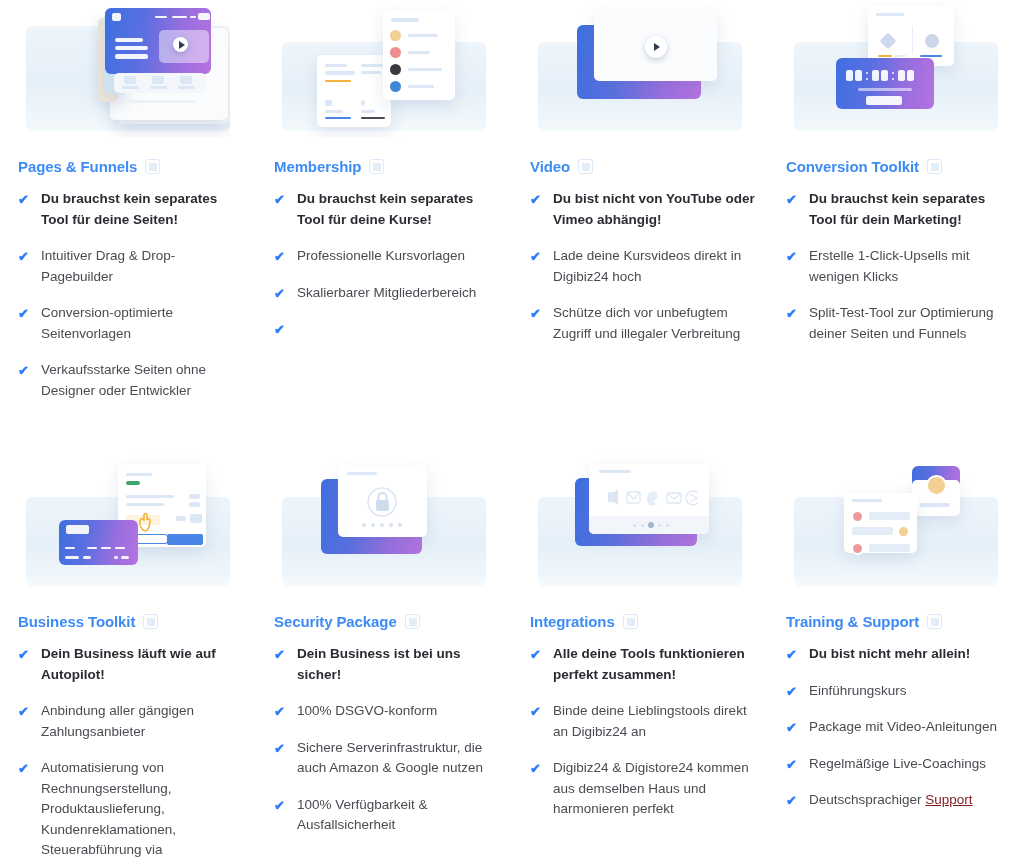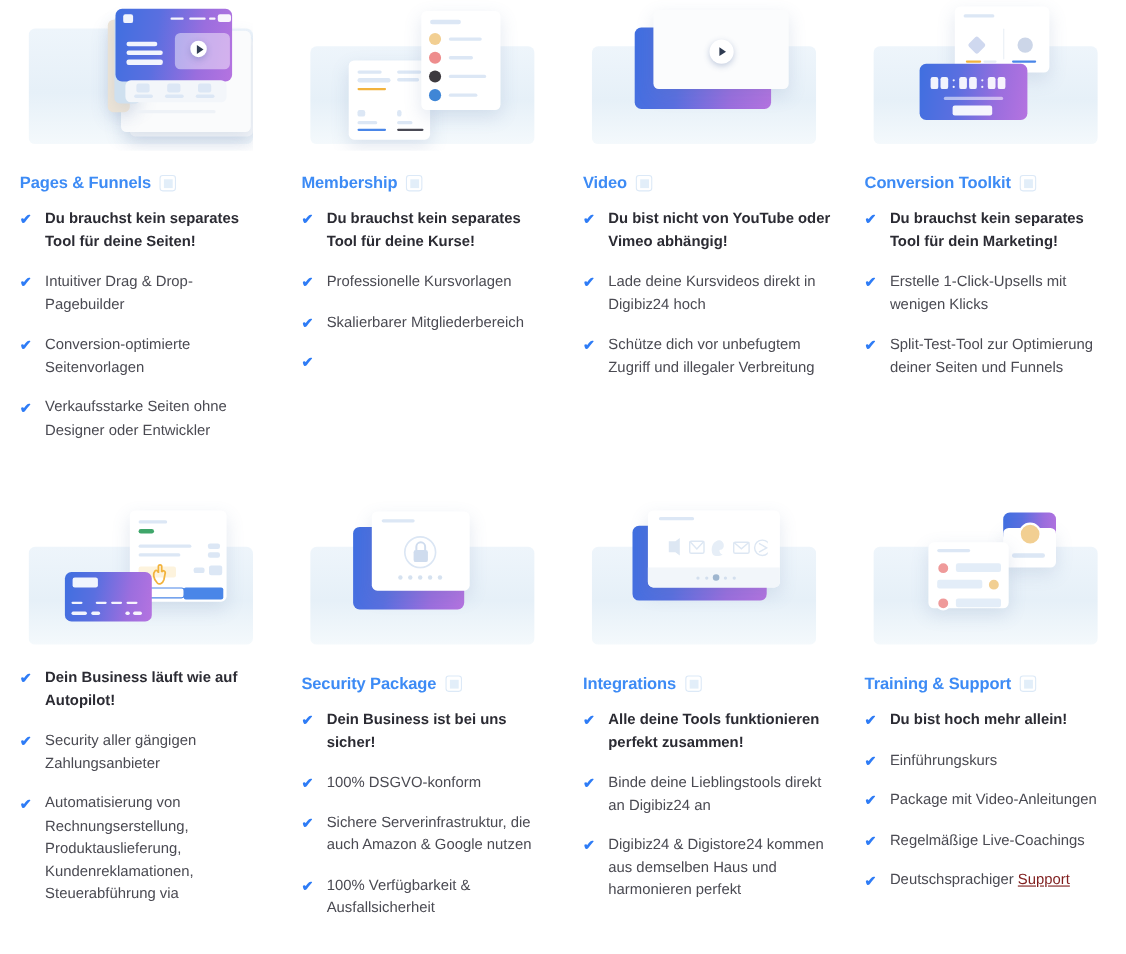--- a/index.html
+++ b/index.html
@@ -328,28 +328,32 @@
       <div class="bar wt" style="left:40px;top:70px;width:23px;height:9px;border-radius:2px;"></div>
       <div class="bar wt" style="left:39px;top:92px;width:10px;height:2px;"></div>
       <div class="bar wt" style="left:61px;top:92px;width:10px;height:2px;"></div>
       <div class="bar wt" style="left:75px;top:92px;width:10px;height:2px;"></div>
       <div class="bar wt" style="left:89px;top:92px;width:10px;height:2px;"></div>
       <div class="bar wt" style="left:39px;top:101px;width:14px;height:3px;"></div>
       <div class="bar wt" style="left:57px;top:101px;width:8px;height:3px;"></div>
       <div class="bar wt" style="left:88px;top:101px;width:4px;height:3px;"></div>
       <div class="bar wt" style="left:95px;top:101px;width:8px;height:3px;"></div>
     </div>
+    <div class="head">
+      <span class="head-title">Business Toolkit</span>
+      <span class="ext-icon"></span>
+    </div>
     <ul class="feats">
       <li>
           <span class="chk">✔</span>
           <span class="txt b">Dein Business läuft wie auf Autopilot!</span>
         </li>
       <li>
           <span class="chk">✔</span>
-          <span class="txt">Security aller gängigen Zahlungsanbieter</span>
+          <span class="txt">Anbindung aller gängigen Zahlungsanbieter</span>
         </li>
       <li>
           <span class="chk">✔</span>
           <span class="txt">Automatisierung von Rechnungserstellung, Produktauslieferung, Kundenreklamationen, Steuerabführung via</span>
         </li>
     </ul>
   </div>
 
   <div class="card">
     <div class="illu">
@@ -451,21 +455,21 @@
       <div class="avatar" style="left:57px;top:87px;width:13px;height:13px;background:#ef9a9a;border:2px solid #fff;"></div>
       <div class="bar" style="left:75px;top:89px;width:41px;height:8px;background:#e3edf8;"></div>
     </div>
     <div class="head">
       <span class="head-title">Training &amp; Support</span>
       <span class="ext-icon"></span>
     </div>
     <ul class="feats">
       <li>
           <span class="chk">✔</span>
-          <span class="txt b">Du bist hoch mehr allein!</span>
+          <span class="txt b">Du bist nicht mehr allein!</span>
         </li>
       <li>
           <span class="chk">✔</span>
           <span class="txt">Einführungskurs</span>
         </li>
       <li>
           <span class="chk">✔</span>
           <span class="txt">Package mit Video-Anleitungen</span>
         </li>
       <li>

